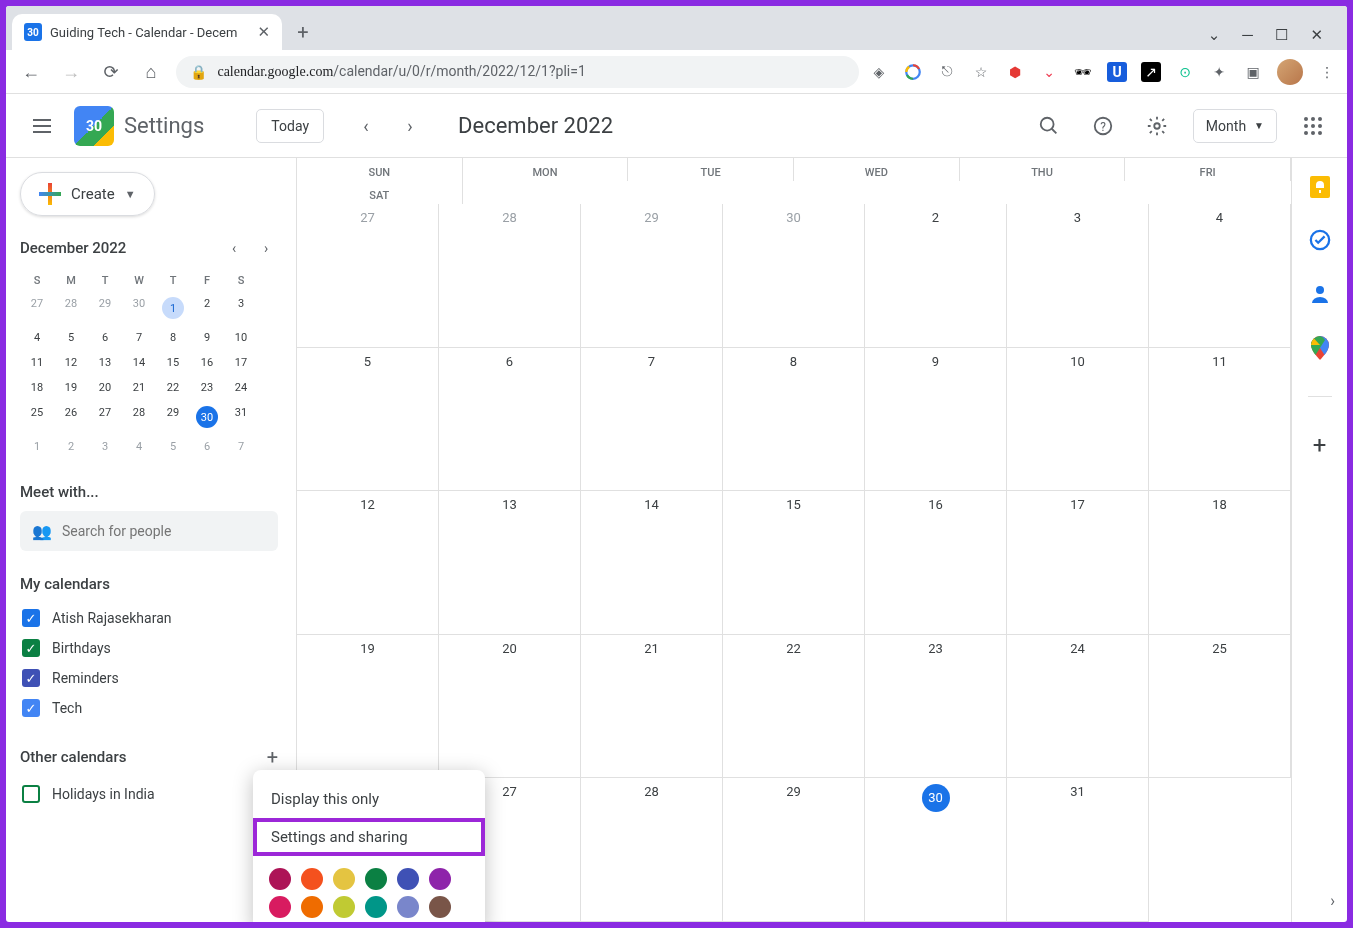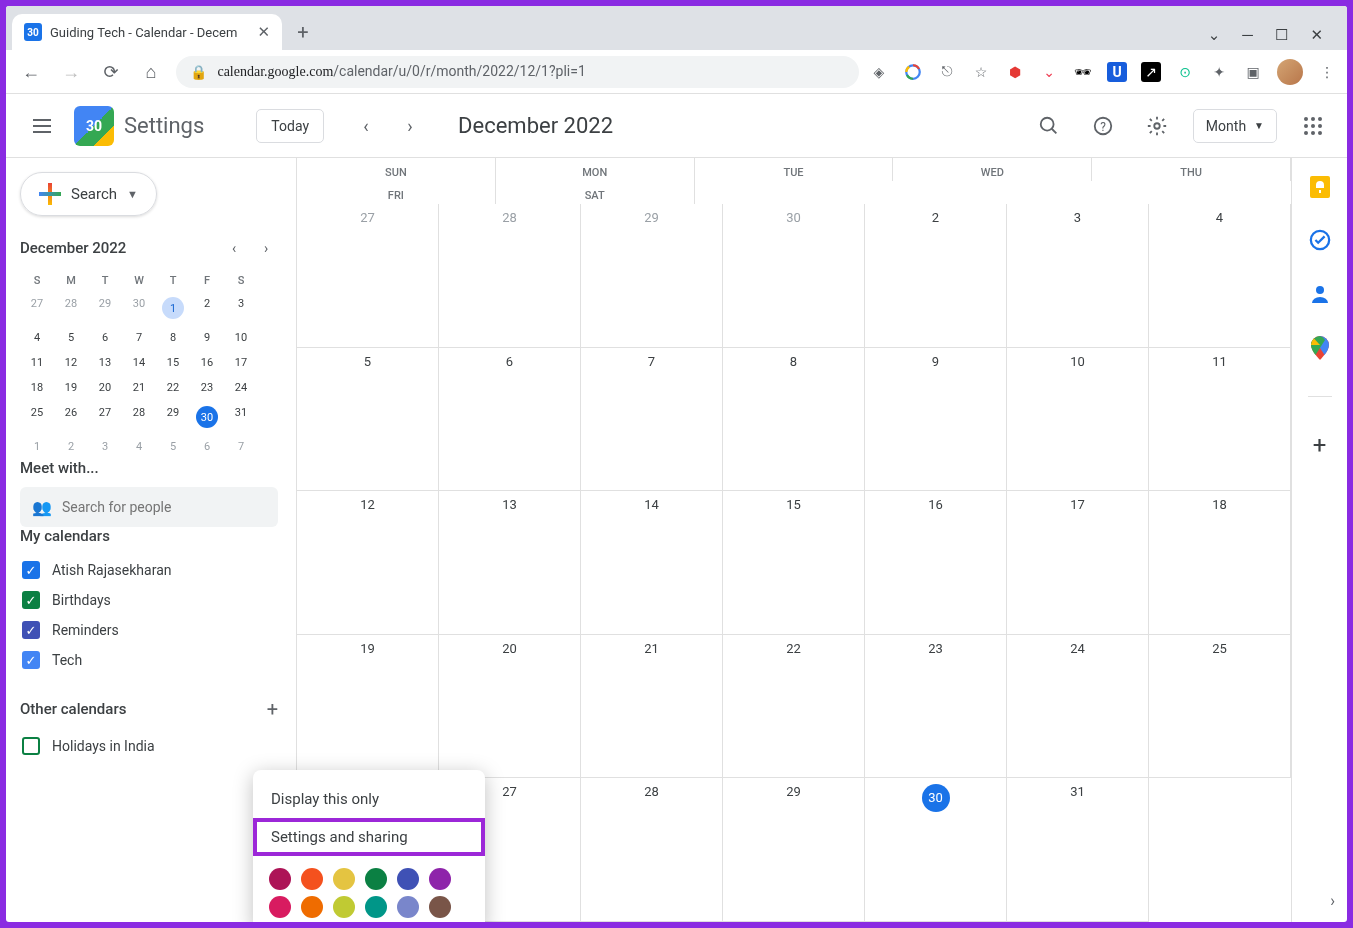--- a/index.html
+++ b/index.html
@@ -57,33 +57,33 @@
 .mini-title { font-size:15px; color:#3c4043; font-weight:500;}
 .mini-nav { margin-left:auto; display:flex; gap:8px; color:#5f6368;}
 .mini-nav span{ width:24px; height:24px; display:flex; align-items:center; justify-content:center; font-size:14px;}
 .mini-grid { margin-top:10px; display:grid; grid-template-columns:repeat(7,34px); text-align:center; font-size:11px; color:#3c4043;}
 .mini-grid .dow { color:#70757a; font-weight:500; padding:4px 0;}
 .mini-grid .d { padding:6px 0; position:relative;}
 .mini-grid .d.dim { color:#9aa0a6;}
 .mini-grid .d.selected span{ background:#c7dbfb; color:#1967d2; border-radius:50%; width:22px; height:22px; display:inline-flex; align-items:center; justify-content:center;}
 .mini-grid .d.today span{ background:#1a73e8; color:#fff; border-radius:50%; width:22px; height:22px; display:inline-flex; align-items:center; justify-content:center;}
 
-.section-title { font-size:15px; color:#3c4043; font-weight:500;}
+.section-title { font-size:15px; color:#3c4043; margin-top:24px; font-weight:500;}
 .meet-search { margin-top:10px; background:#f1f3f4; border-radius:6px; height:40px; display:flex; align-items:center; padding:0 12px; gap:10px; color:#5f6368;}
 .meet-search input { border:none; background:transparent; outline:none; font-size:14px; flex:1; color:#3c4043;}
 .cal-list { margin-top:10px;}
 .cal-item { display:flex; align-items:center; gap:12px; padding:6px 2px; font-size:14px; color:#3c4043;}
 .cal-item .cb { width:18px; height:18px; border-radius:3px; display:flex; align-items:center; justify-content:center; color:#fff; font-size:13px;}
 .cal-item .cb.empty { border:2px solid #34a853; background:transparent;}
 .other-head { display:flex; align-items:center; margin-top:22px;}
 .other-head .add { margin-left:auto; color:#5f6368; font-size:20px;}
 
 
 .month-wrap { flex:1; display:flex; flex-direction:column; border-left:1px solid #e0e0e0;}
-.month-head { display:grid; grid-template-columns:repeat(5,1fr); }
+.month-head { display:grid; grid-template-columns:repeat(6,1fr); }
 .month-head div { text-align:center; font-size:11px; color:#70757a; font-weight:500; padding:8px 0 2px; border-right:1px solid #e0e0e0;}
 .month-grid { flex:1; display:grid; grid-template-columns:repeat(7,1fr); grid-template-rows:repeat(5,1fr);}
 .cell { border-right:1px solid #e0e0e0; border-bottom:1px solid #e0e0e0; padding:6px 0 0; text-align:center; font-size:13px; color:#3c4043;}
 .cell .num { display:inline-block; min-width:24px;}
 .cell.dim .num{ color:#9aa0a6;}
 .cell.today .num{ background:#1a73e8; color:#fff; border-radius:50%; width:28px; height:28px; line-height:28px;}
 .cell.first .num{ font-weight:400;}
 
 
 .right-panel { width:56px; border-left:1px solid #e0e0e0; display:flex; flex-direction:column; align-items:center; padding-top:18px; gap:30px;}
@@ -208,21 +208,21 @@
           </div>
       </div>
     </div>
   </div>
 
   <div class="body">
 
     <div class="sidebar">
       <div class="create-btn">
         <span class="plus"></span>
-        <span>Search</span>
+        <span>Create</span>
         <span class="caret">▼</span>
       </div>
 
       <div class="mini-cal">
         <div class="mini-head">
           <span class="mini-title">December 2022</span>
           <div class="mini-nav">
             <span>‹</span>
             <span>›</span>
           </div>

